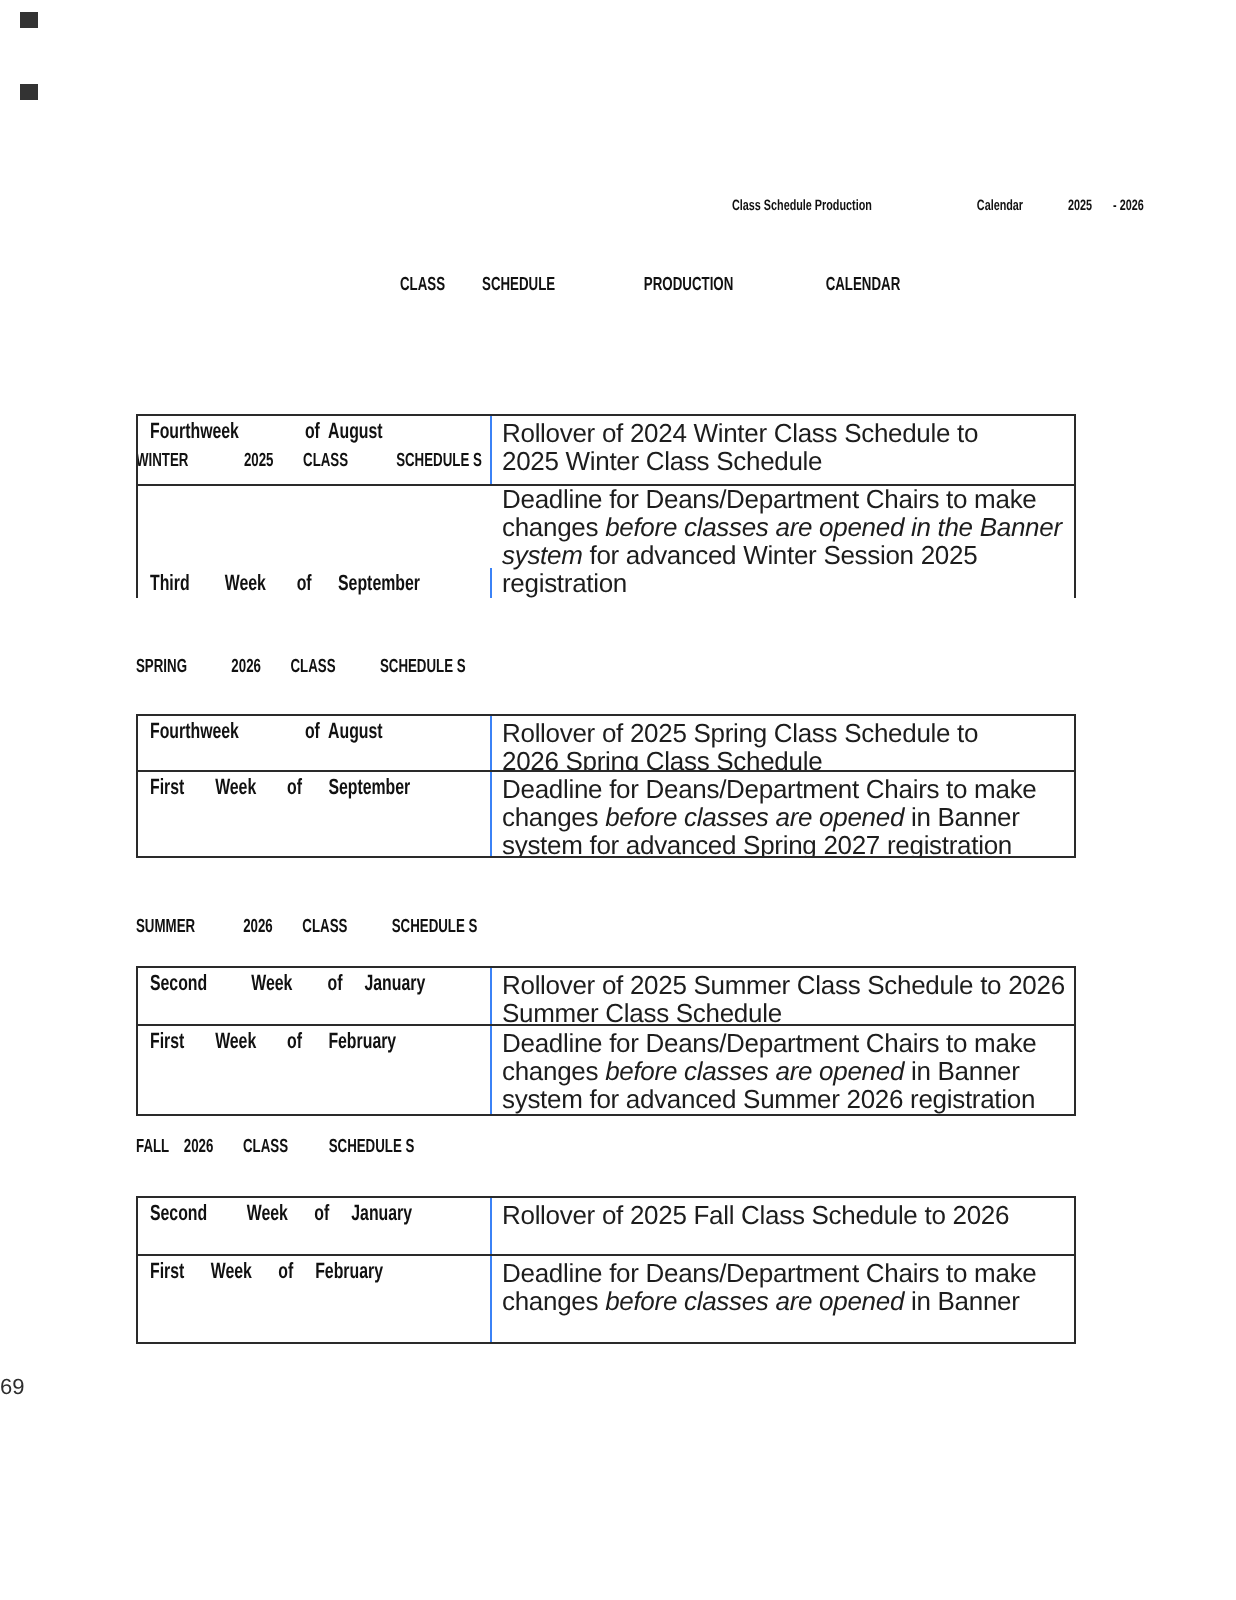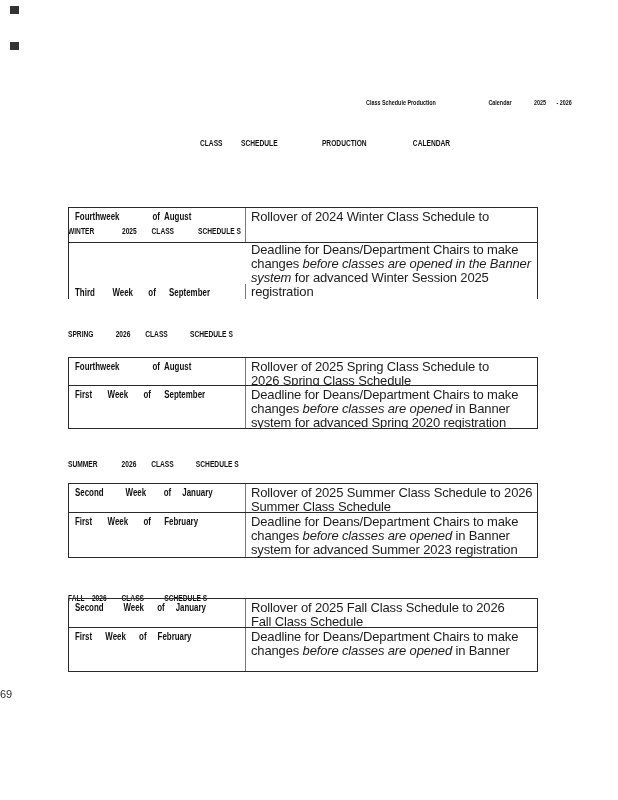--- a/index.html
+++ b/index.html
@@ -47,20 +47,21 @@
 
   <div class="doc-title"><span class="cond sx70">CLASS          SCHEDULE                        PRODUCTION                         CALENDAR</span></div>
 
   <div id="sections-root">
       <div class="section-heading" style="top: 192px; margin-top: 33px;"><span class="cond sx70">WINTER               2025        CLASS             SCHEDULE S</span></div>
       <div class="sched-table no-bottom" style="top: 207px;">
         <div class="trow mid" style="height: 35px;">
           <div class="cell-when"><span class="cond sx72">Fourthweek               of  August</span></div>
           <div class="cell-desc">
             <div class="dline"><span>Rollover of 2024 Winter Class Schedule to</span></div>
+            <div class="dline"><span>2025 Winter Class Schedule</span></div>
           </div>
         </div>
         <div class="trow" style="height: 56px; align-items: flex-end;">
           <div class="cell-when"><span class="cond sx72">Third        Week       of      September</span></div>
           <div class="cell-desc">
             <div class="dline"><span>Deadline for Deans/Department Chairs to make</span></div>
             <div class="dline"><span>changes </span><span class="it">before classes are opened in the Banner</span></div>
             <div class="dline"><span class="it">system</span><span> for advanced Winter Session 2025</span></div>
             <div class="dline"><span>registration</span></div>
           </div>
@@ -73,49 +74,48 @@
           <div class="cell-desc">
             <div class="dline"><span>Rollover of 2025 Spring Class Schedule to</span></div>
             <div class="dline"><span>2026 Spring Class Schedule</span></div>
           </div>
         </div>
         <div class="trow" style="height: 42px;">
           <div class="cell-when"><span class="cond sx72">First       Week       of      September</span></div>
           <div class="cell-desc">
             <div class="dline"><span>Deadline for Deans/Department Chairs to make</span></div>
             <div class="dline"><span>changes </span><span class="it">before classes are opened</span><span> in Banner</span></div>
-            <div class="dline"><span>system for advanced Spring 2020 registration</span></div>
+            <div class="dline"><span>system for advanced Spring 2027 registration</span></div>
           </div>
         </div>
       </div>
       <div class="section-heading" style="top: 458px;"><span class="cond sx70">SUMMER             2026        CLASS            SCHEDULE S</span></div>
       <div class="sched-table" style="top: 483px;">
         <div class="trow mid" style="height: 29px;">
           <div class="cell-when"><span class="cond sx72">Second          Week        of     January</span></div>
           <div class="cell-desc">
             <div class="dline"><span>Rollover of 2025 Summer Class Schedule to 2026</span></div>
             <div class="dline"><span>Summer Class Schedule</span></div>
           </div>
         </div>
         <div class="trow" style="height: 44px;">
           <div class="cell-when"><span class="cond sx72">First       Week       of      February</span></div>
           <div class="cell-desc">
             <div class="dline"><span>Deadline for Deans/Department Chairs to make</span></div>
             <div class="dline"><span>changes </span><span class="it">before classes are opened</span><span> in Banner</span></div>
-            <div class="dline"><span>system for advanced Summer 2023 registration</span></div>
+            <div class="dline"><span>system for advanced Summer 2026 registration</span></div>
           </div>
         </div>
       </div>
-      <div class="section-heading" style="top: 592px;"><span class="cond sx70">FALL    2026        CLASS           SCHEDULE S</span></div>
+      <div class="section-heading" style="top: 568px;"><span class="cond sx70">FALL    2026        CLASS           SCHEDULE S</span></div>
       <div class="sched-table" style="top: 598px;">
         <div class="trow mid" style="height: 29px;">
           <div class="cell-when"><span class="cond sx72">Second         Week      of     January</span></div>
           <div class="cell-desc">
             <div class="dline"><span>Rollover of 2025 Fall Class Schedule to 2026</span></div>
-            <div class="dline"><span>Fall Class Schedule</span></div>
           </div>
         </div>
         <div class="trow" style="height: 43px;">
           <div class="cell-when"><span class="cond sx72">First      Week      of     February</span></div>
           <div class="cell-desc">
             <div class="dline"><span>Deadline for Deans/Department Chairs to make</span></div>
             <div class="dline"><span>changes </span><span class="it">before classes are opened</span><span> in Banner</span></div>
           </div>
         </div>
       </div>

